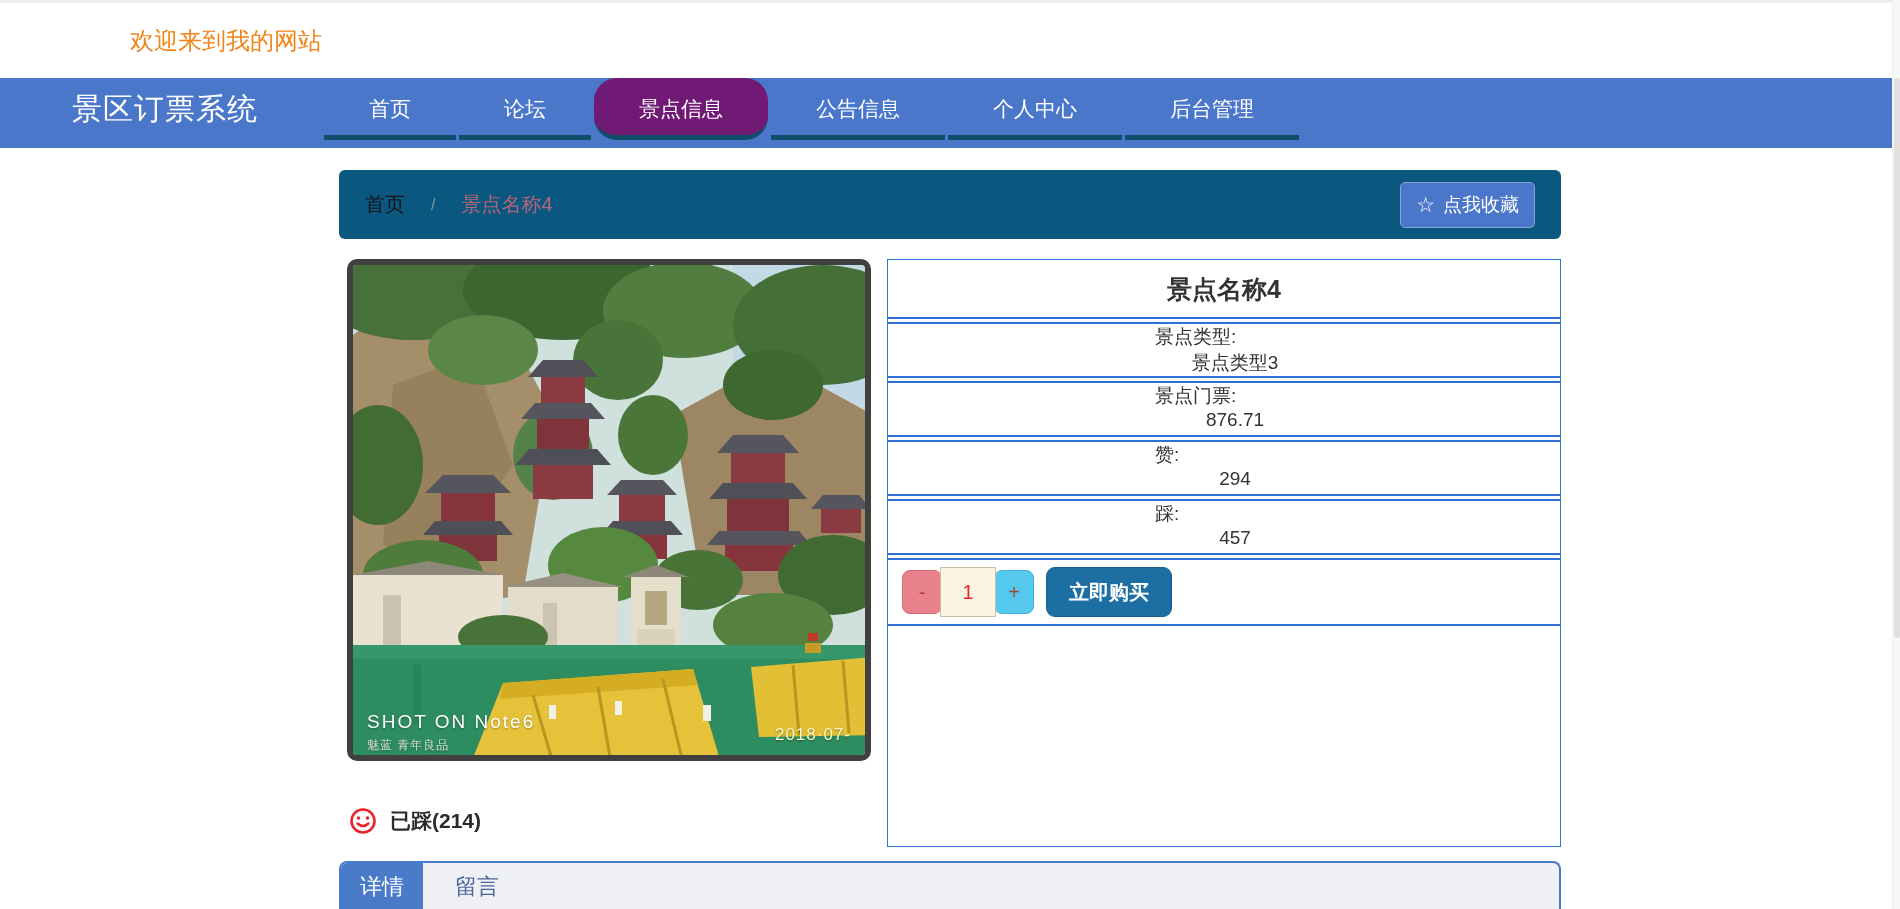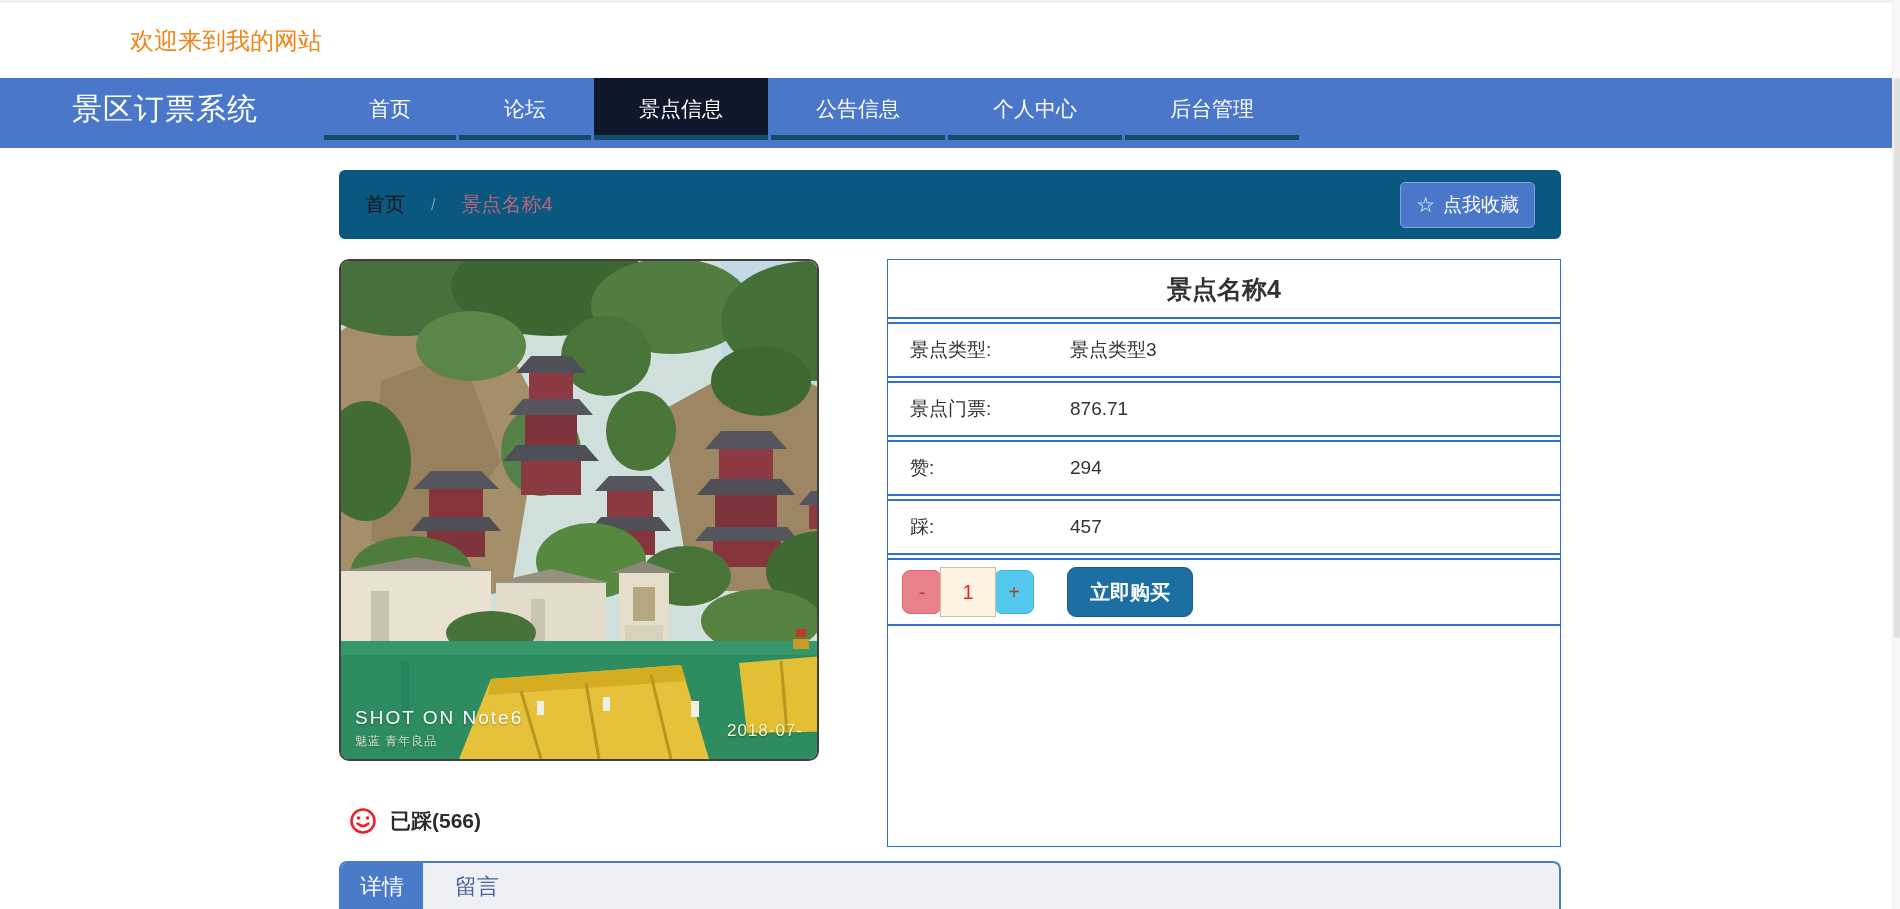--- a/index.html
+++ b/index.html
@@ -13,70 +13,70 @@
     font-size:24px; color:#f08519; }
 
   
   .main-nav { height:70px; background:#4a77c9; position:relative;font-family:Liberation Serif, serif; }
   .brand { position:absolute; left:72px; top:0; line-height:62px;
     font-size:30px; color:#fff; letter-spacing:1px; cursor:pointer; }
   .nav-list { position:absolute; left:324px; top:0; display:flex; gap:3px;
     list-style:none; }
   .nav-item { height:62px; line-height:62px; padding:0 45px; font-size:21px;
     color:#fff; border-bottom:5px solid #0f4d68; cursor:pointer; white-space:nowrap; }
-  .nav-item.active { background:#0f172a; }
+  .nav-item.active { background:#701a75;border-radius:23px; }
 
   
   .container { width:1222px; margin:0 auto; }
 
   
   .breadcrumb-panel { margin-top:22px; height:69px; background:#0a577f;
     border-radius:6px; display:flex; align-items:center; padding:0 26px; }
   .bc-home { font-size:20px; color:#161616; cursor:pointer; }
   .bc-sep { font-size:16px; color:#7d98a9; margin:0 26px; }
   .bc-current { font-size:20px; color:#b5667a; }
   .collect-btn { margin-left:auto; display:flex; align-items:center;
     background:#4a77c9; border:1px solid #87a2dd; border-radius:5px;
     color:#fff; font-size:19px; padding:9px 15px; cursor:pointer; }
   .collect-btn .star { font-size:21px; margin-right:8px; line-height:1; }
 
   
   .content-row { margin-top:20px; display:flex; justify-content:space-between; }
   .left-col { width:524px; }
-  .photo-frame { width:480px; height:502px; border:2px solid #404040;
-    border-radius:10px; overflow:hidden; position:relative; background:#2e8c61; }
+  .photo-frame { width:524px; height:502px; border:6px solid #404040;
+    border-radius:10px; overflow:hidden; position:relative; background:#2e8c61;margin-left:8px; }
   .photo-frame svg { display:block; }
   .wm1 { position:absolute; left:14px; top:446px; color:#fff; font-size:19px;
     letter-spacing:2px; text-shadow:0 1px 2px rgba(0,0,0,.35); }
   .wm2 { position:absolute; left:14px; top:472px; color:#f2efe6; font-size:12px;
     letter-spacing:1px; opacity:.85; text-shadow:0 1px 2px rgba(0,0,0,.35); }
   .wm-date { position:absolute; right:14px; top:460px; color:#fef9c3; font-size:17px;
     letter-spacing:1px; text-shadow:0 1px 2px rgba(0,0,0,.4); }
 
   .dislike-row { margin-top:46px; display:flex; align-items:center; padding-left:10px; }
   .dislike-label { margin-left:13px; font-size:21px; font-weight:bold; color:#2b2b2b; }
 
   
   .detail-card { width:674px; height:588px; border:1px solid #2f6fd6;
     background:#fff; display:flex; flex-direction:column; }
   .card-title { height:59px; line-height:59px; text-align:center; font-size:25px;
     font-weight:bold; color:#333; border-bottom:2px solid #2f6fd6; }
   .info-row { height:56px; display:flex; align-items:center; padding-left:22px;
-    border-top:2px solid #2f6fd6; border-bottom:2px solid #2f6fd6; margin-top:3px; }
+    border-top:2px solid #2f6fd6; border-bottom:2px solid #2f6fd6; margin-top:3px;flex-direction:column; }
   .info-label { width:160px; font-size:19px; color:#333; }
   .info-value { font-size:19px; color:#333; }
   .purchase-row { height:68px; display:flex; align-items:center; padding-left:14px;
     border-top:2px solid #2f6fd6; border-bottom:2px solid #2f6fd6; margin-top:3px; }
   .qty-minus { width:40px; height:44px; background:#e9818d; border:1px solid #db6b79;
     border-radius:8px; color:#b34250; font-size:20px; cursor:pointer; }
   .qty-input { width:56px; height:50px; background:#fdf3e2; border:1px solid #cfc0a0;
     color:#e8252a; font-size:20px; text-align:center; margin:0 -2px; position:relative; z-index:1; }
   .qty-plus { width:40px; height:44px; background:#55c8ee; border:1px solid #3eb2dc;
     border-radius:8px; color:#9c4a31; font-size:20px; cursor:pointer; }
-  .buy-btn { margin-left:33px; height:50px; padding:0 22px; background:#1d6fa3;
+  .buy-btn { margin-left:12px; height:50px; padding:0 22px; background:#1d6fa3;
     border:1px solid #175e8c; border-radius:9px; color:#fff; font-size:20px;
     font-weight:bold; cursor:pointer; }
   .card-rest { flex:1; }
 
   
   .tabs-panel { margin-top:14px; height:60px; border:2px solid #4a7bc9;
     border-bottom:none; border-radius:8px 8px 0 0; background:#eef0f6; overflow:hidden; }
   .tabs-strip { display:flex; align-items:stretch; height:48px; }
   .tab { line-height:48px; font-size:22px; cursor:pointer; }
   .tab.active { width:82px; text-align:center; background:#4a7bc9; color:#fff;
@@ -222,21 +222,21 @@
         <div class="wm-date">2018·07-</div>
       </div>
 
       <div class="dislike-row">
         <svg width="28" height="28" viewBox="0 0 28 28">
           <circle cx="14" cy="14" r="11.5" fill="none" stroke="#e8252a" stroke-width="2.6"></circle>
           <circle cx="9.5" cy="11" r="1.8" fill="#e8252a"></circle>
           <circle cx="18.5" cy="11" r="1.8" fill="#e8252a"></circle>
           <path d="M8.5,16.5 Q14,21.5 19.5,16.5" fill="none" stroke="#e8252a" stroke-width="2.4" stroke-linecap="round"></path>
         </svg>
-        <span class="dislike-label">已踩(566)</span>
+        <span class="dislike-label">已踩(214)</span>
       </div>
     </div>
 
     <div class="detail-card">
       <div class="card-title">景点名称4</div>
 
       <div class="info-row">
         <span class="info-label">景点类型:</span>
         <span class="info-value">景点类型3</span>
       </div>

